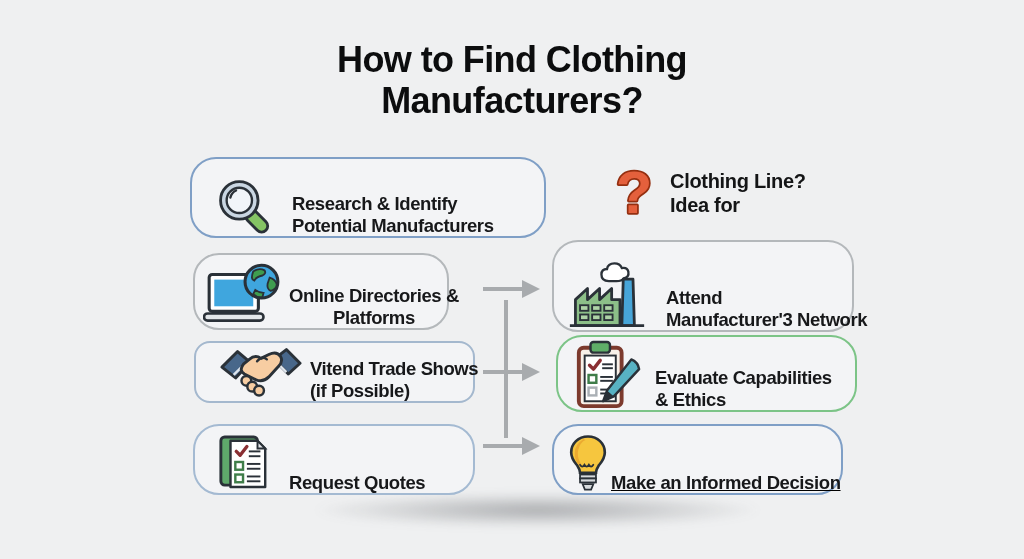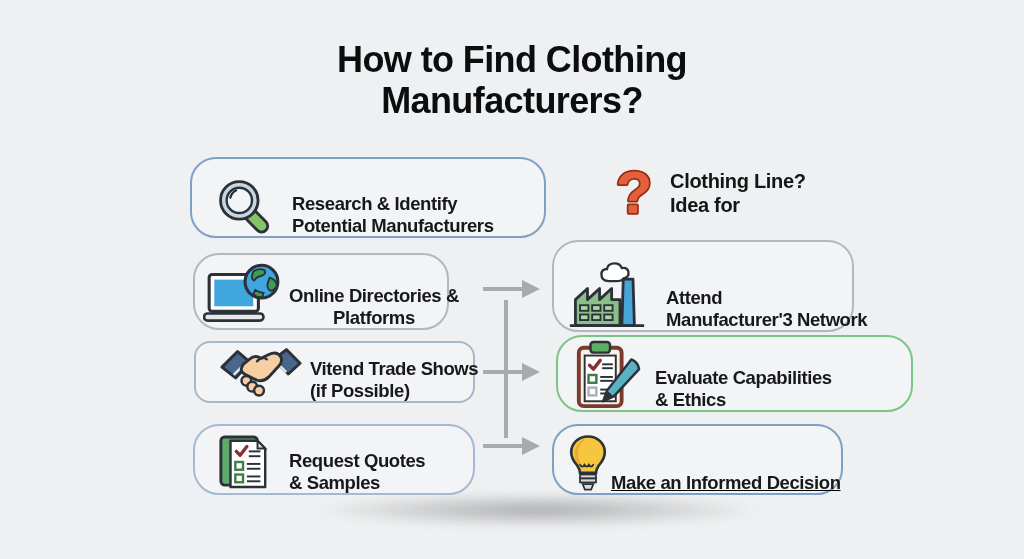--- a/index.html
+++ b/index.html
@@ -28,21 +28,21 @@
     font-weight:700;font-size:18.5px;line-height:1.16;color:#17181a;
     letter-spacing:-0.4px;white-space:nowrap;
   }
   .icon{flex:0 0 auto;display:block;}
   #card-research{left:190px;top:157px;width:356px;height:81px;border-color:#7f9fc6;padding-left:22px;gap:18px;}
   #card-directories{left:193px;top:253px;width:256px;height:77px;border-color:#b4b8bb;padding-left:8px;gap:6px;}
   #card-directories .ctext{text-align:center;flex:1;}
   #card-trade{left:194px;top:341px;width:281px;height:62px;border-color:#a4b8ce;padding-left:24px;gap:8px;border-radius:16px;}
   #card-quotes{left:193px;top:424px;width:282px;height:71px;border-color:#a4bad2;padding-left:22px;gap:18px;}
   #card-attend{left:552px;top:240px;width:302px;height:92px;border-color:#b4b8bb;padding-left:14px;gap:20px;}
-  #card-evaluate{left:556px;top:335px;width:357px;height:77px;border-color:#7cc487;padding-left:13px;gap:10px;}
+  #card-evaluate{left:556px;top:335px;width:301px;height:77px;border-color:#7cc487;padding-left:13px;gap:10px;}
   #card-decision{left:552px;top:424px;width:291px;height:71px;border-color:#7f9fc6;padding-left:11px;gap:0;text-decoration:underline;}
   .idea-header{
     position:absolute;left:612px;top:162px;display:flex;align-items:center;gap:14px;
   }
   .idea-text{font-weight:700;font-size:20px;line-height:1.18;color:#141516;letter-spacing:-0.3px;white-space:nowrap;}
 </style>
 </head>
 <body>
 
 <div class="stage">
@@ -127,21 +127,20 @@
       <line x1="33" y1="26" x2="45" y2="26" stroke="#2a3138" stroke-width="2"></line>
       <rect x="19" y="32" width="8" height="8" fill="#ffffff" stroke="#3f7d49" stroke-width="2.5"></rect>
       <line x1="31" y1="34" x2="45" y2="34" stroke="#2a3138" stroke-width="2"></line>
       <line x1="31" y1="39" x2="45" y2="39" stroke="#2a3138" stroke-width="2"></line>
       <rect x="19" y="45" width="8" height="8" fill="#ffffff" stroke="#3f7d49" stroke-width="2.5"></rect>
       <line x1="31" y1="47" x2="45" y2="47" stroke="#2a3138" stroke-width="2"></line>
       <line x1="31" y1="52" x2="45" y2="52" stroke="#2a3138" stroke-width="2"></line>
     </svg>
     <div class="ctext">
       <div>Request Quotes</div>
-      <div>&amp; Samples</div>
     </div>
   </div>
 
   <div class="idea-header">
     <svg class="icon" width="44" height="64" viewBox="0 0 44 64">
       <text x="22" y="51" text-anchor="middle" font-family="Liberation Sans, sans-serif" font-size="60" font-weight="800" fill="#e4603c" stroke="#942f10" stroke-width="3.5" paint-order="stroke" stroke-linejoin="round">?</text>
     </svg>
     <div class="idea-text">
       <div>Clothing Line?</div>
       <div>Idea for</div>

